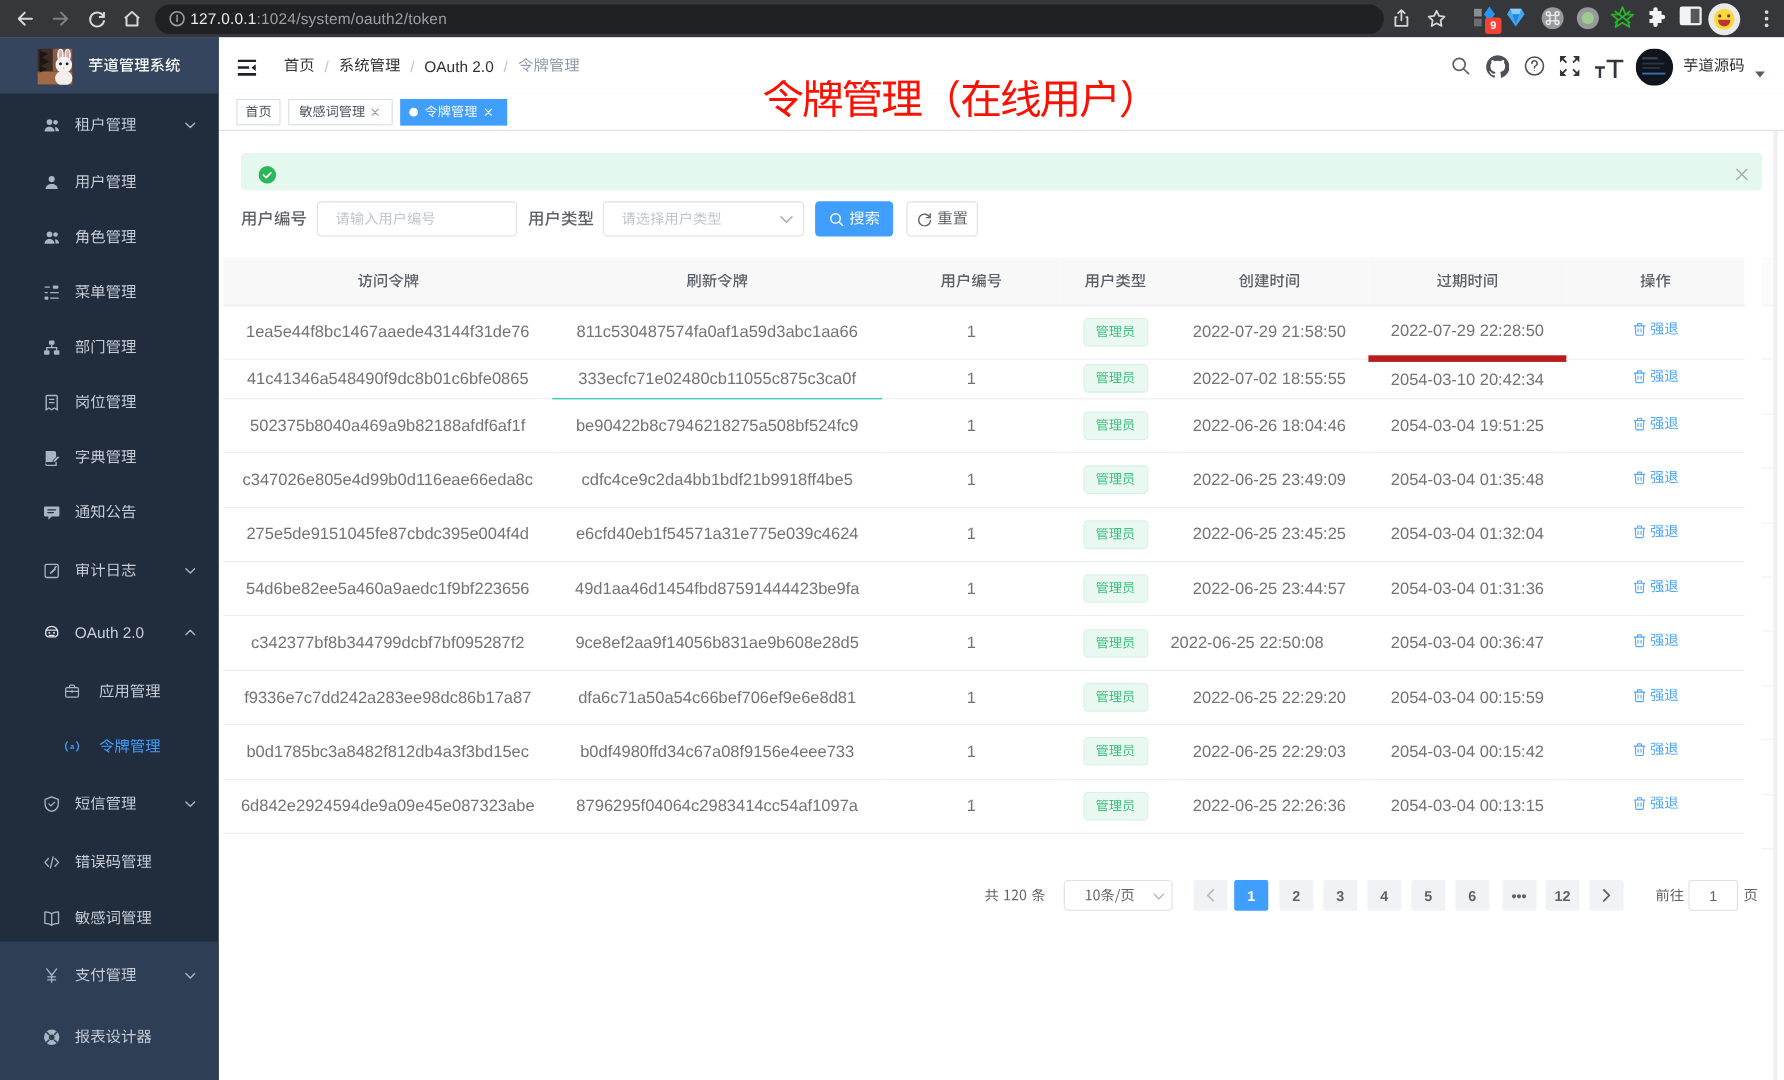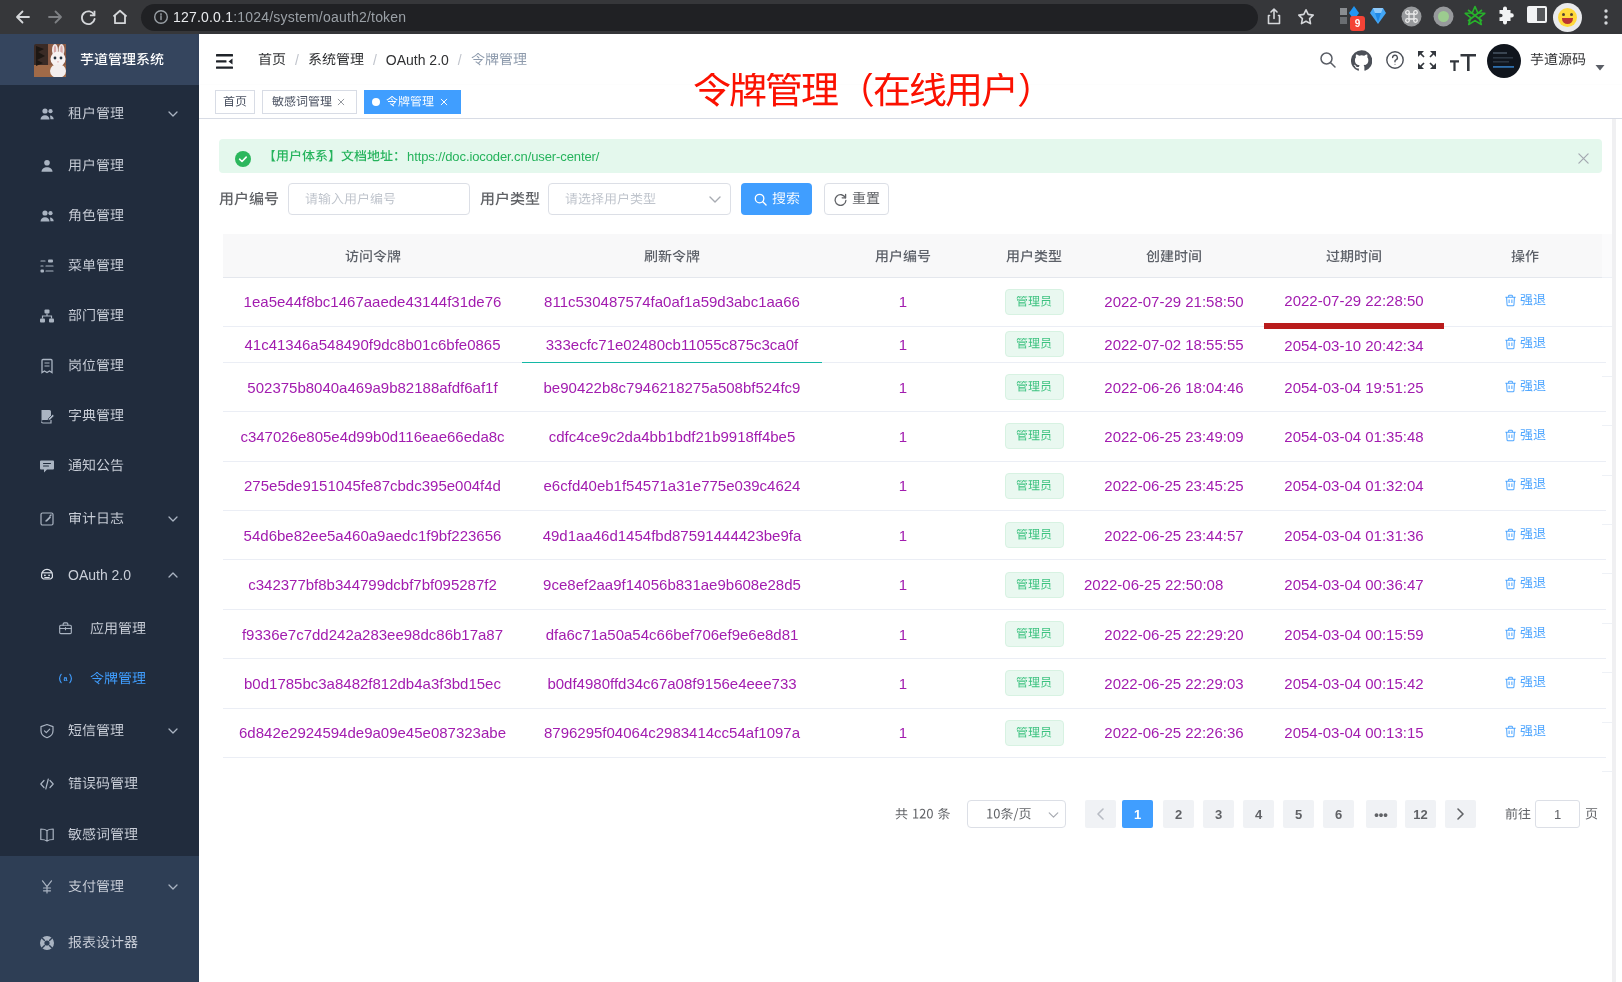--- a/index.html
+++ b/index.html
@@ -492,38 +492,20 @@
         <use href="#gR6237" x="7579"></use>
         <use href="#gRFF09" x="8526"></use>
       </g>
     </svg></div>
 <div class="abs" style="left:199px;top:119px;width:1423px;height:863px;background:#fff">
     <div class="abs" style="left:20px;top:20px;width:1383px;height:34px;background:#e4f8ed;border-radius:4px"></div>
     <svg class="abs" style="left:36px;top:31.5px" width="16" height="16" viewBox="0 0 16 16">
       <circle cx="8" cy="8" r="8" fill="#2cb75d"></circle>
       <path d="M4.6 8.2 7 10.5l4.2-4.4" fill="none" stroke="#fff" stroke-width="1.6" stroke-linecap="round" stroke-linejoin="round"></path>
     </svg>
-    <div class="abs vflex" style="left:64px;top:20px;height:34px">
-      <svg width="143.0" height="13.0" viewBox="0 0 143.0 13.0">
-        <g fill="#25b35c" transform="translate(0,10.4) scale(0.013000)">
-          <use href="#gM3010"></use>
-          <use href="#gM7528" x="1000"></use>
-          <use href="#gM6237" x="2000"></use>
-          <use href="#gM4F53" x="3000"></use>
-          <use href="#gM7CFB" x="4000"></use>
-          <use href="#gM3011" x="5000"></use>
-          <use href="#gM6587" x="6000"></use>
-          <use href="#gM6863" x="7000"></use>
-          <use href="#gM5730" x="8000"></use>
-          <use href="#gM5740" x="9000"></use>
-          <use href="#gMFF1A" x="10000"></use>
-        </g>
-      </svg>
-      <span style="font-size:13px;color:#25b35c;letter-spacing:-0.1px;margin-left:1px">https://doc.iocoder.cn/user-center/</span>
-    </div>
     <svg class="abs" style="left:1379px;top:34px" width="11" height="11" viewBox="0 0 10 10" fill="none" stroke="#a3a8b0" stroke-width="1.1" stroke-linecap="round">
       <path d="M.8.8l8.4 8.4M9.2.8.8 9.2"></path>
     </svg>
     <div class="abs vflex" style="left:20px;top:64px;height:32px">
       <svg width="60.0" height="15.0" viewBox="0 0 60.0 15.0">
         <g fill="#606266" transform="translate(0,12.0) scale(0.015000)">
           <use href="#gM7528"></use>
           <use href="#gM6237" x="1000"></use>
           <use href="#gM7F16" x="2000"></use>
           <use href="#gM53F7" x="3000"></use>
@@ -590,21 +572,21 @@
         <path d="M12.5 1.5v3.7H8.8" stroke-linejoin="round"></path>
       </svg>
       <span style="width:5px"></span>
       <svg width="28.0" height="14.0" viewBox="0 0 28.0 14.0">
         <g fill="#606266" transform="translate(0,11.2) scale(0.014000)">
           <use href="#gR91CD"></use>
           <use href="#gR7F6E" x="1000"></use>
         </g>
       </svg>
     </div>
-    <table style="position:absolute;left:24px;top:115px;width:1383px;border-collapse:collapse;table-layout:fixed;font-size:15px;color:#a21caf">
+    <table style="position:absolute;left:4px;top:115px;width:1383px;border-collapse:collapse;table-layout:fixed;font-size:15px;color:#737373">
       <colgroup>
         <col style="width:299px">
         <col style="width:300px">
         <col style="width:162px">
         <col style="width:100px">
         <col style="width:180px">
         <col style="width:180px">
         <col style="width:162px">
       </colgroup>
       <tbody>

